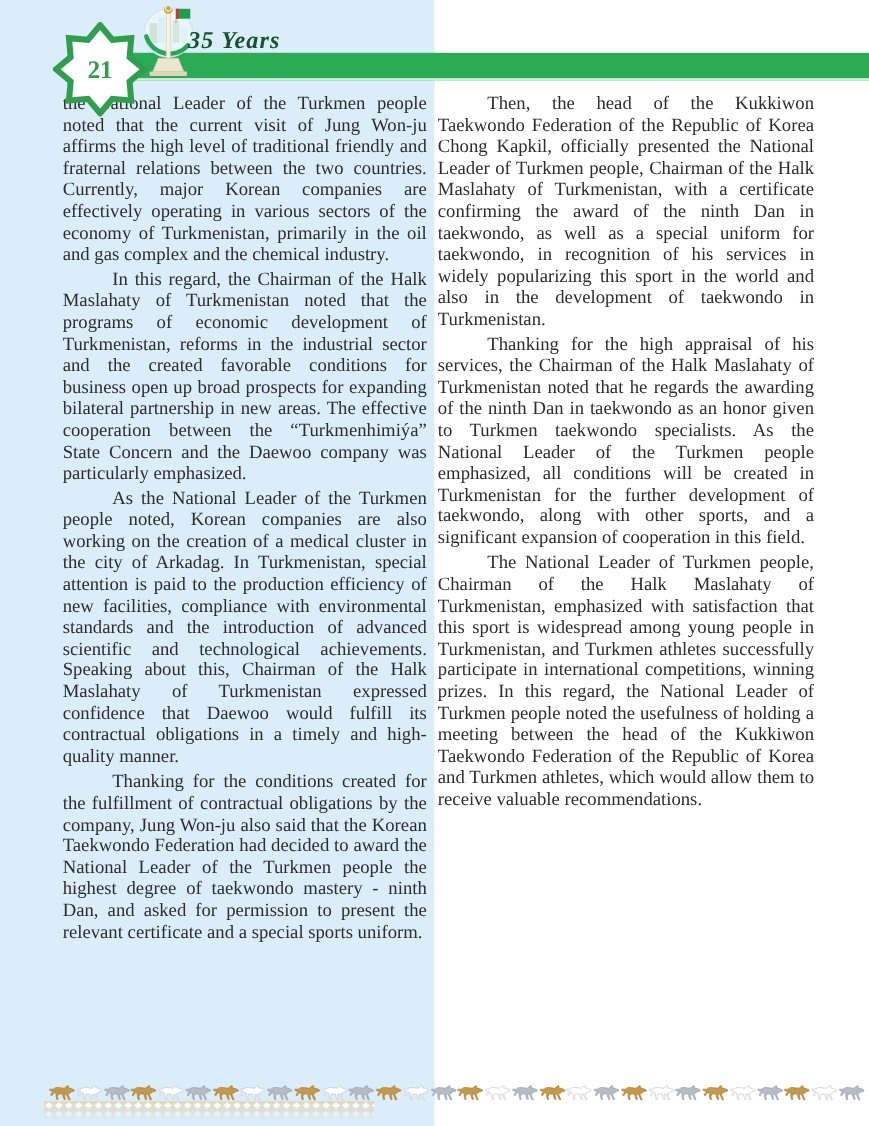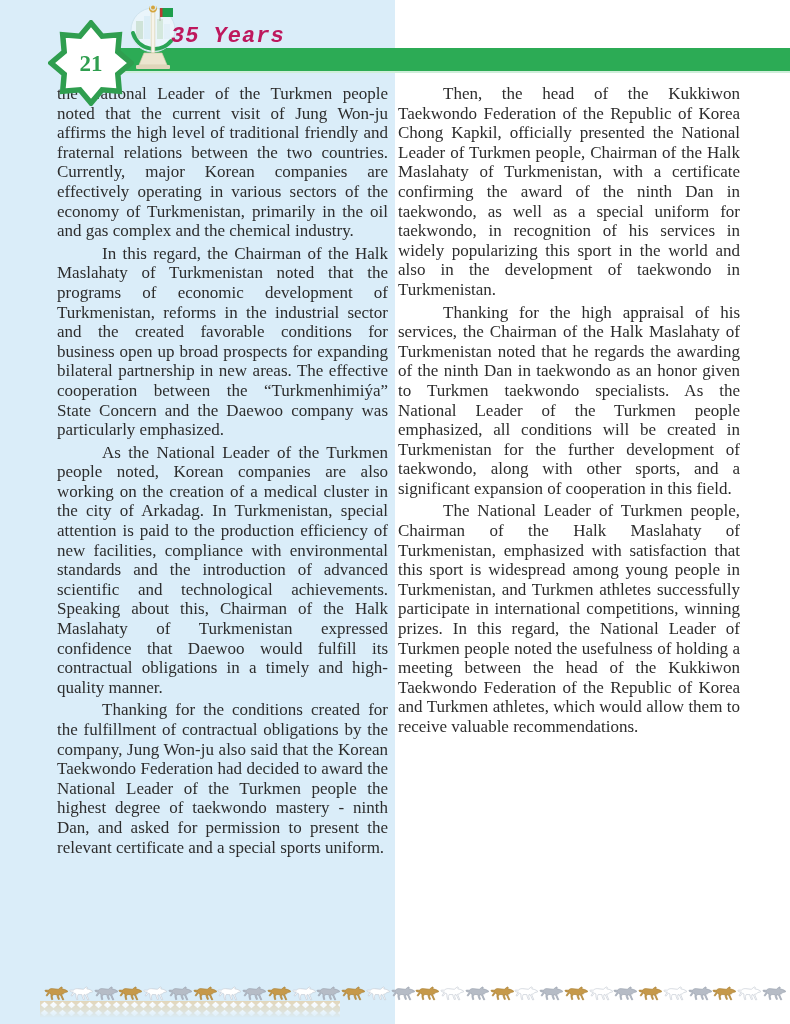--- a/index.html
+++ b/index.html
@@ -15,21 +15,21 @@
   
   .green-banner{
     position:absolute;left:112px;top:48px;right:0;height:23px;
     background:#2cab55;border-bottom:2px solid #cfeeda;z-index:1;
   }
   .star-badge{position:absolute;left:48px;top:20px;width:86px;height:86px;z-index:3;}
   .logo-emblem{position:absolute;left:127px;top:1px;width:54px;height:70px;z-index:2;}
   .anniversary{
     position:absolute;left:171px;top:24px;z-index:2;
     font-style:italic;font-size:22px;letter-spacing:1px;
-    color:#be185d;font-family:Liberation Mono, monospace;font-weight:bold;
+    color:#14532d;font-family:Liberation Serif, serif;font-weight:bold;
   }
   
   .col{
     position:absolute;top:84px;z-index:1;
     font-size:17px;line-height:19.6px;color:#2d2d2d;
     text-align:justify;
     font-family:Liberation Serif, serif;
   }
   .col-left{left:57px;width:331px;}
   .col-right{left:398px;width:342px;}

